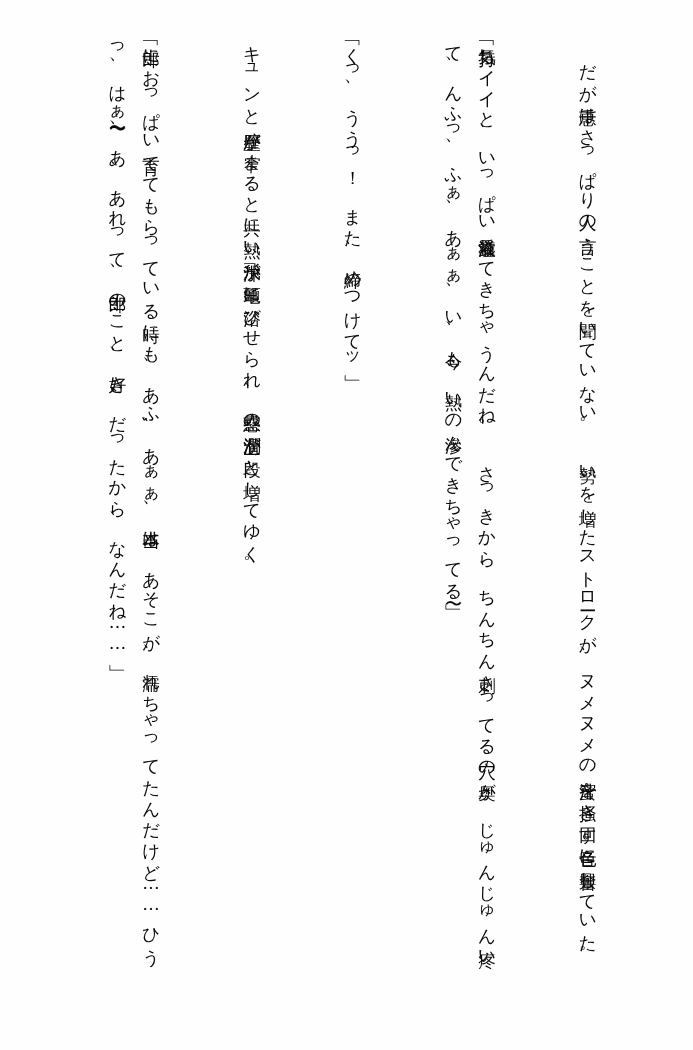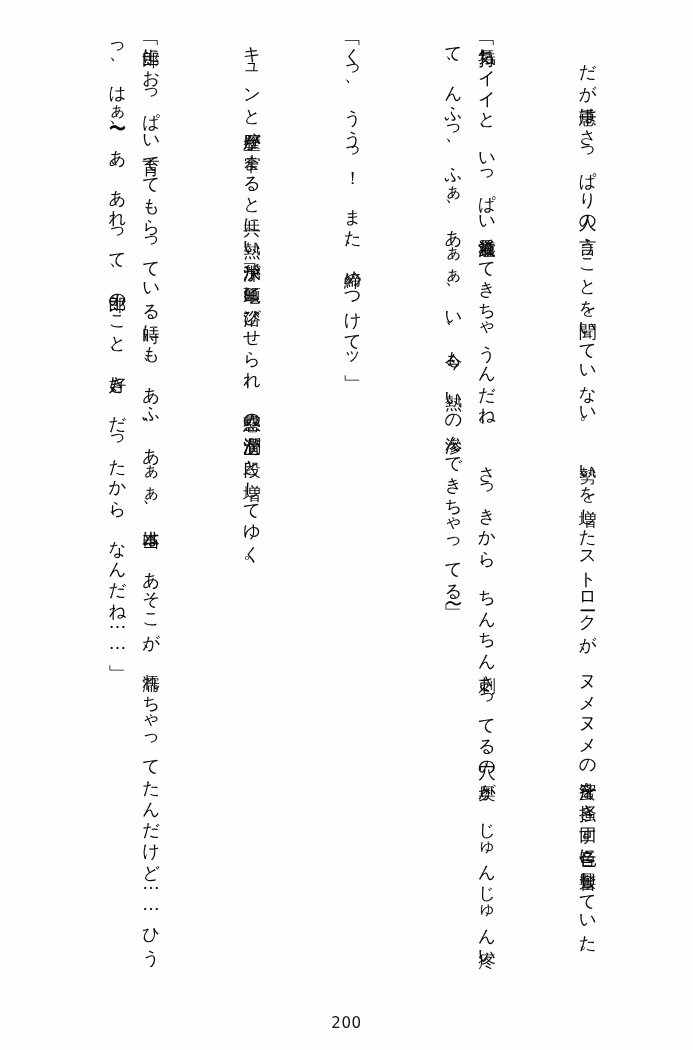--- a/index.html
+++ b/index.html
@@ -77,15 +77,14 @@
     <p class="indent">だが千恵はさっぱり人の言うことを聞いていない。　勢いを増したストロークが、ヌメヌメの蜜汁を掻き回す音色に興奮していた。</p>
     <p>「気持ちイイと、いっぱい愛液溢れてきちゃうんだね。　さっきから、ちんちん刺さってる穴の奥が、じゅんじゅん疼いて、んふっ、ふぁ、あぁぁ、い、今も、熱いの滲んできちゃってる〜」</p>
     <p>「くっ、ううっ！　また、締めつけてッ」</p>
     <p>キュンと膣壁が窄まると共に熱い飛沫が亀頭に浴びせられ、蠱惑の潤滑が一段と増してゆく。</p>
     <p>「士郎におっぱい育ててもらっている時にも、あふ、あぁぁ、本当は、あそこが、濡れちゃってたんだけど……ひうっ、はぁ〜〜、あ、あれって、士郎のこと、好き、だったから、なんだね……」</p>
     
     
     
   </div>
 
-  <div id="page-number">200</div>
 
 </div>
 
 </body></html>

